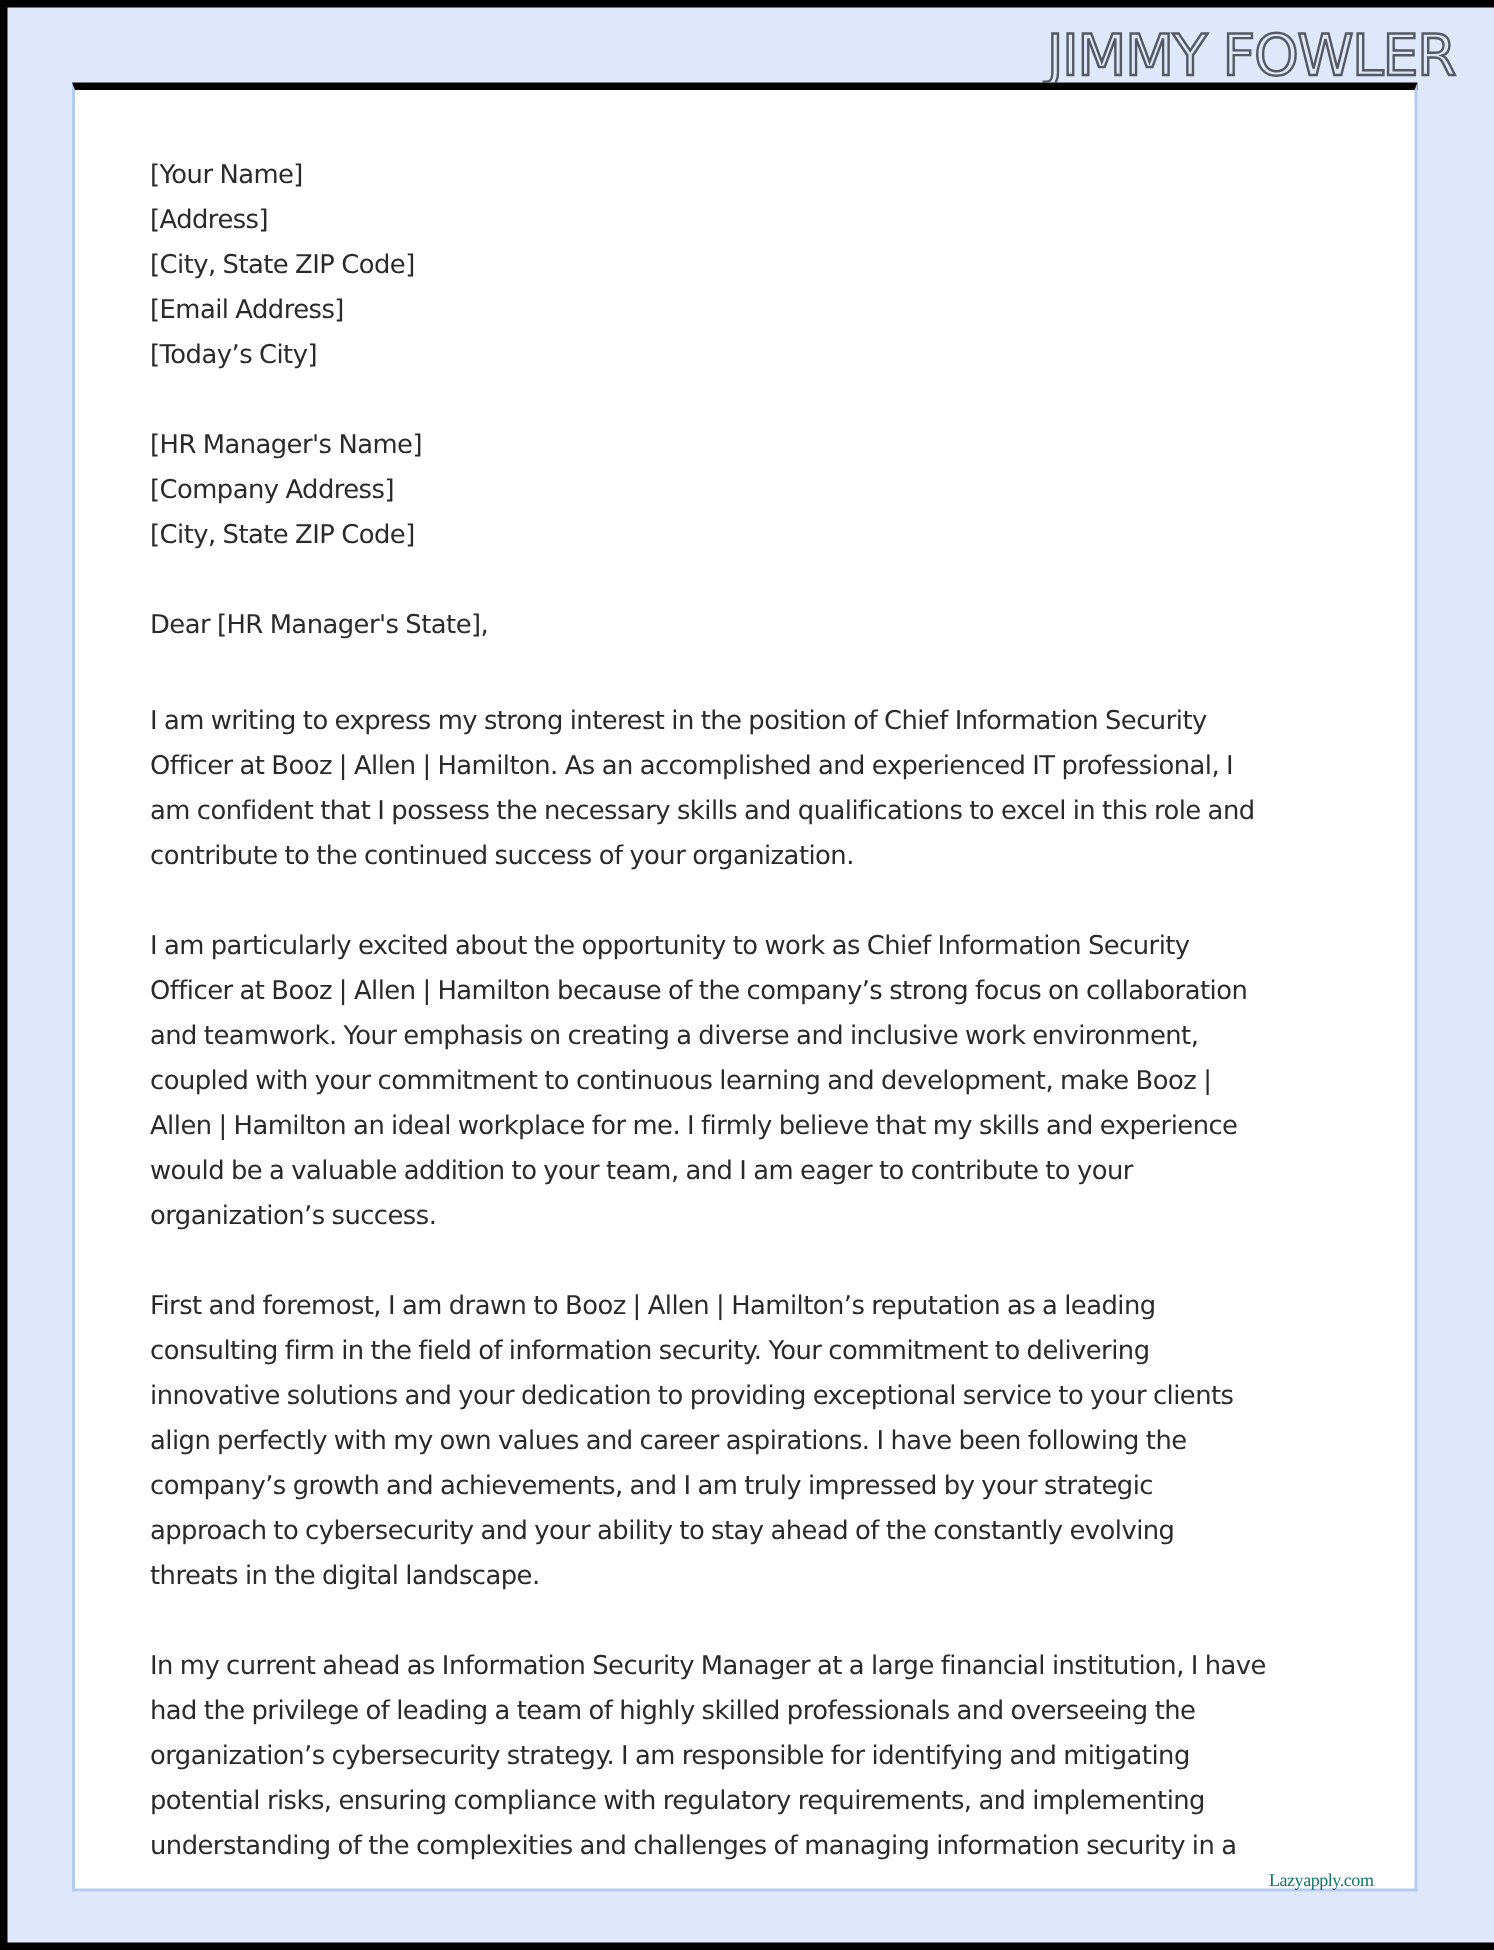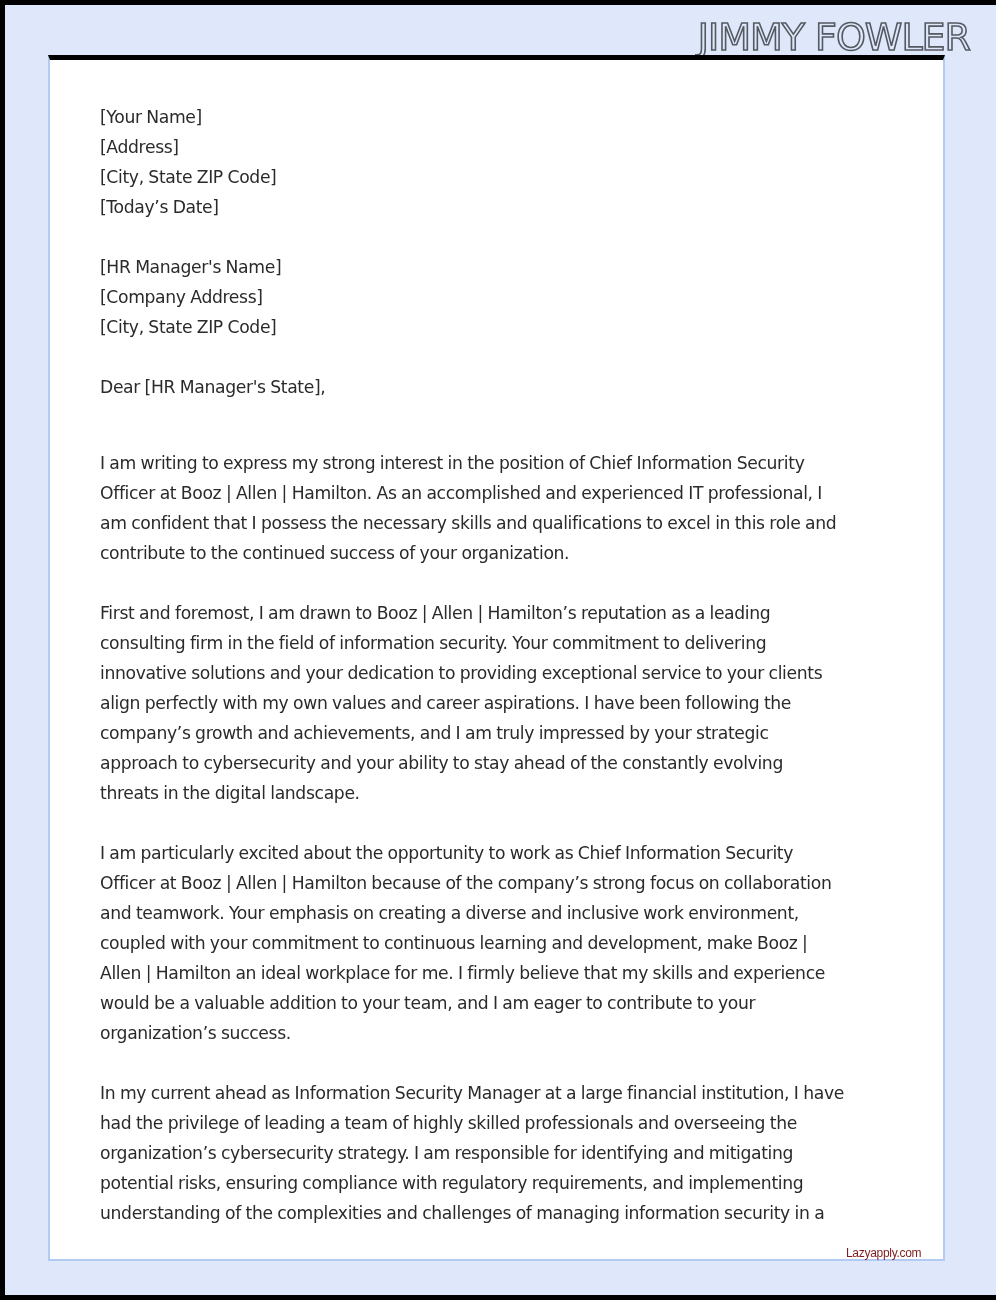--- a/index.html
+++ b/index.html
@@ -63,49 +63,50 @@
     }
     .content .line {
       display: block;
       white-space: nowrap;
     }
     .content .gap {
       display: block;
       height: 30px;
     }
     .content p {
-      margin: 16px 0 30px 0;
+      margin: 4px 0 30px 0;
     }
     .watermark {
       position: absolute;
       left: 841px;
       top: 1241px;
-      font-family: Liberation Sans, sans-serif;
+      font-family: Liberation Serif, serif;
       font-size: 12px;
-      color: #7f1d1d;
+      color: #0f766e;
       letter-spacing: -0.3px;
       z-index: 3;
     }
   </style>
 </head>
 <body>
 
 <div class="frame">
 
   <div class="title">JIMMY FOWLER</div>
 
   <div class="page"></div>
 
   <div class="content">
 
     <div>
       <span class="line">[Your Name]</span>
       <span class="line">[Address]</span>
       <span class="line">[City, State ZIP Code]</span>
-      <span class="line">[Today’s Date]</span>
+      <span class="line">[Email Address]</span>
+      <span class="line">[Today’s City]</span>
     </div>
     <span class="gap"></span>
 
     <div>
       <span class="line">[HR Manager's Name]</span>
       <span class="line">[Company Address]</span>
       <span class="line">[City, State ZIP Code]</span>
     </div>
     <span class="gap"></span>
 
@@ -113,37 +114,37 @@
     <span class="gap"></span>
 
     <p>
       <span class="line">I am writing to express my strong interest in the position of Chief Information Security</span>
       <span class="line">Officer at Booz | Allen | Hamilton. As an accomplished and experienced IT professional, I</span>
       <span class="line">am confident that I possess the necessary skills and qualifications to excel in this role and</span>
       <span class="line">contribute to the continued success of your organization.</span>
     </p>
 
     <p>
+      <span class="line">I am particularly excited about the opportunity to work as Chief Information Security</span>
+      <span class="line">Officer at Booz | Allen | Hamilton because of the company’s strong focus on collaboration</span>
+      <span class="line">and teamwork. Your emphasis on creating a diverse and inclusive work environment,</span>
+      <span class="line">coupled with your commitment to continuous learning and development, make Booz |</span>
+      <span class="line">Allen | Hamilton an ideal workplace for me. I firmly believe that my skills and experience</span>
+      <span class="line">would be a valuable addition to your team, and I am eager to contribute to your</span>
+      <span class="line">organization’s success.</span>
+    </p>
+
+    <p>
       <span class="line">First and foremost, I am drawn to Booz | Allen | Hamilton’s reputation as a leading</span>
       <span class="line">consulting firm in the field of information security. Your commitment to delivering</span>
       <span class="line">innovative solutions and your dedication to providing exceptional service to your clients</span>
       <span class="line">align perfectly with my own values and career aspirations. I have been following the</span>
       <span class="line">company’s growth and achievements, and I am truly impressed by your strategic</span>
       <span class="line">approach to cybersecurity and your ability to stay ahead of the constantly evolving</span>
       <span class="line">threats in the digital landscape.</span>
-    </p>
-
-    <p>
-      <span class="line">I am particularly excited about the opportunity to work as Chief Information Security</span>
-      <span class="line">Officer at Booz | Allen | Hamilton because of the company’s strong focus on collaboration</span>
-      <span class="line">and teamwork. Your emphasis on creating a diverse and inclusive work environment,</span>
-      <span class="line">coupled with your commitment to continuous learning and development, make Booz |</span>
-      <span class="line">Allen | Hamilton an ideal workplace for me. I firmly believe that my skills and experience</span>
-      <span class="line">would be a valuable addition to your team, and I am eager to contribute to your</span>
-      <span class="line">organization’s success.</span>
     </p>
 
     <p>
       <span class="line">In my current ahead as Information Security Manager at a large financial institution, I have</span>
       <span class="line">had the privilege of leading a team of highly skilled professionals and overseeing the</span>
       <span class="line">organization’s cybersecurity strategy. I am responsible for identifying and mitigating</span>
       <span class="line">potential risks, ensuring compliance with regulatory requirements, and implementing</span>
       <span class="line">understanding of the complexities and challenges of managing information security in a</span>
     </p>
   </div>

